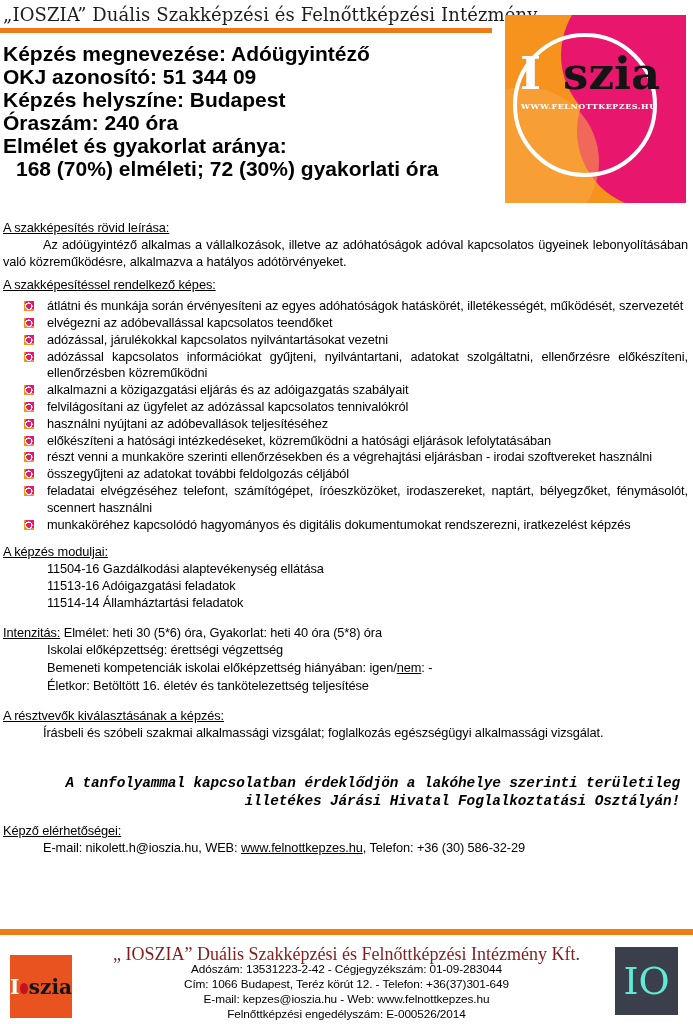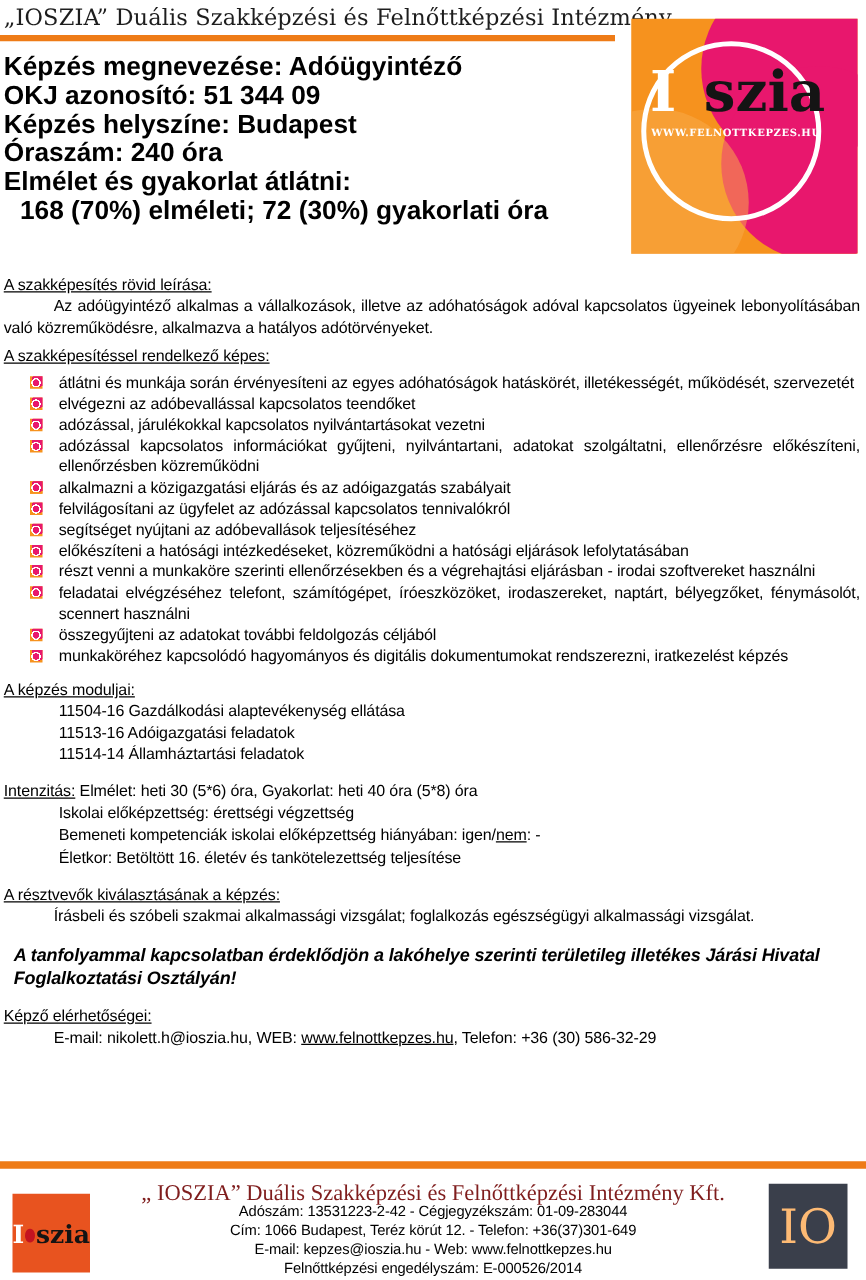--- a/index.html
+++ b/index.html
@@ -39,54 +39,54 @@
       radial-gradient(circle at 48% 52%, rgba(255,255,255,0) 0 2.6px, #fff 2.7px 3.7px, rgba(255,255,255,0) 3.8px),
       radial-gradient(circle at 68% 30%, #e8176d 0 56%, rgba(0,0,0,0) 57%),
       #f6921e;
   }
   .modules-h{margin-top:11px;}
   .modules div{padding-left:44px;}
   .intenz{margin-top:13px;}
   .entry-h{margin-top:13px;}
   .entry div{padding-left:44px;line-height:18px;}
   .sel-h{margin-top:13px;}
-  .notice{margin-top:14px;text-align:left;font-weight:bold;font-style:italic;
-    font-size:14.4px;line-height:18px;padding:0 8px;letter-spacing:-.1px;}
+  .notice{margin-top:32px;text-align:right;font-weight:bold;font-style:italic;
+    font-size:14.4px;line-height:18px;padding:0 8px;letter-spacing:-.1px;font-family:Liberation Mono, monospace;}
   .contact-h{margin-top:13px;}
   .contact-line{padding-left:40px;}
   .u{text-decoration:underline;}
   
   .footer-bar{position:absolute;left:0;top:929px;width:693px;height:6px;background:#ee7b17;}
   .flogo{position:absolute;left:10px;top:955px;width:62px;height:63px;background:#e8531f;
     display:flex;align-items:center;justify-content:center;
     font-family:"DejaVu Serif",serif;font-weight:bold;font-size:20px;}
   .flogo .fi{color:#fff;}
   .flogo .fo{width:11px;height:11px;border-radius:50%;background:#c41320;display:inline-block;margin:3px 1px 0;}
   .flogo .fszia{color:#141414;}
-  .frlogo{position:absolute;left:615px;top:947px;width:63px;height:68px;background:#3a3f4b;color:#fdba74;
+  .frlogo{position:absolute;left:615px;top:947px;width:63px;height:68px;background:#3a3f4b;color:#5eead4;
     display:flex;align-items:center;justify-content:center;
     font-family:"DejaVu Serif",serif;font-size:38px;}
   .footer-text{position:absolute;left:80px;top:946px;width:533px;text-align:center;}
   .f-company{font-family:Liberation Serif, serif;font-size:18px;line-height:16px;color:#7f1d1d;}
   .f-line{font-size:11.8px;line-height:15px;letter-spacing:-.1px;}
 </style>
 </head>
 <body>
 
 <div class="page">
 
   <div class="doc-title">„IOSZIA” Duális Szakképzési és Felnőttképzési Intézmény</div>
   <div class="title-rule"></div>
 
   <div class="info">
     <div>Képzés megnevezése: Adóügyintéző</div>
     <div>OKJ azonosító: 51 344 09</div>
     <div>Képzés helyszíne: Budapest</div>
     <div>Óraszám: 240 óra</div>
-    <div>Elmélet és gyakorlat átlátni:</div>
+    <div>Elmélet és gyakorlat aránya:</div>
     <div class="indent">168 (70%) elméleti; 72 (30%) gyakorlati óra</div>
   </div>
 
   <div class="logo">
     <div class="pink-a"></div>
     <div class="pink-b"></div>
     <div class="swoosh"></div>
     <div class="ring"></div>
     <div class="brand"><span class="bi">I</span><span class="bgap"></span><span class="bszia">szia</span></div>
     <div class="url">WWW.FELNOTTKEPZES.HU</div>
@@ -99,25 +99,25 @@
 
     <div class="sec-heading" style="margin-top:7px;display:block;">A szakképesítéssel rendelkező képes:</div>
     <ul class="list">
       <li><span class="bullet-icon"></span><span>átlátni és munkája során érvényesíteni az egyes adóhatóságok hatáskörét, illetékességét, működését, szervezetét</span></li>
       <li><span class="bullet-icon"></span><span>elvégezni az adóbevallással kapcsolatos teendőket</span></li>
       <li><span class="bullet-icon"></span><span>adózással, járulékokkal kapcsolatos nyilvántartásokat vezetni</span></li>
       <li><span class="bullet-icon"></span><span>adózással kapcsolatos információkat gyűjteni, nyilvántartani, adatokat szolgáltatni, ellenőrzésre előkészíteni, ellenőrzésben közreműködni</span></li>
       <li><span class="bullet-icon"></span></li>
       <li><span class="bullet-icon"></span><span>alkalmazni a közigazgatási eljárás és az adóigazgatás szabályait</span></li>
       <li><span class="bullet-icon"></span><span>felvilágosítani az ügyfelet az adózással kapcsolatos tennivalókról</span></li>
-      <li><span class="bullet-icon"></span><span>segítséget nyújtani az adóbevallások teljesítéséhez</span></li>
+      <li><span class="bullet-icon"></span><span>használni nyújtani az adóbevallások teljesítéséhez</span></li>
       <li><span class="bullet-icon"></span><span>előkészíteni a hatósági intézkedéseket, közreműködni a hatósági eljárások lefolytatásában</span></li>
       <li><span class="bullet-icon"></span><span>részt venni a munkaköre szerinti ellenőrzésekben és a végrehajtási eljárásban - irodai szoftvereket használni</span></li>
+      <li><span class="bullet-icon"></span><span>összegyűjteni az adatokat további feldolgozás céljából</span></li>
       <li><span class="bullet-icon"></span><span>feladatai elvégzéséhez telefont, számítógépet, íróeszközöket, irodaszereket, naptárt, bélyegzőket, fénymásolót, scennert használni</span></li>
-      <li><span class="bullet-icon"></span><span>összegyűjteni az adatokat további feldolgozás céljából</span></li>
       <li><span class="bullet-icon"></span><span>munkaköréhez kapcsolódó hagyományos és digitális dokumentumokat rendszerezni, iratkezelést képzés</span></li>
     </ul>
 
     <div class="sec-heading modules-h" style="display:inline-block;">A képzés moduljai:</div>
     <div class="modules">
       <div>11504-16 Gazdálkodási alaptevékenység ellátása</div>
       <div>11513-16 Adóigazgatási feladatok</div>
       <div>11514-14 Államháztartási feladatok</div>
     </div>
 

